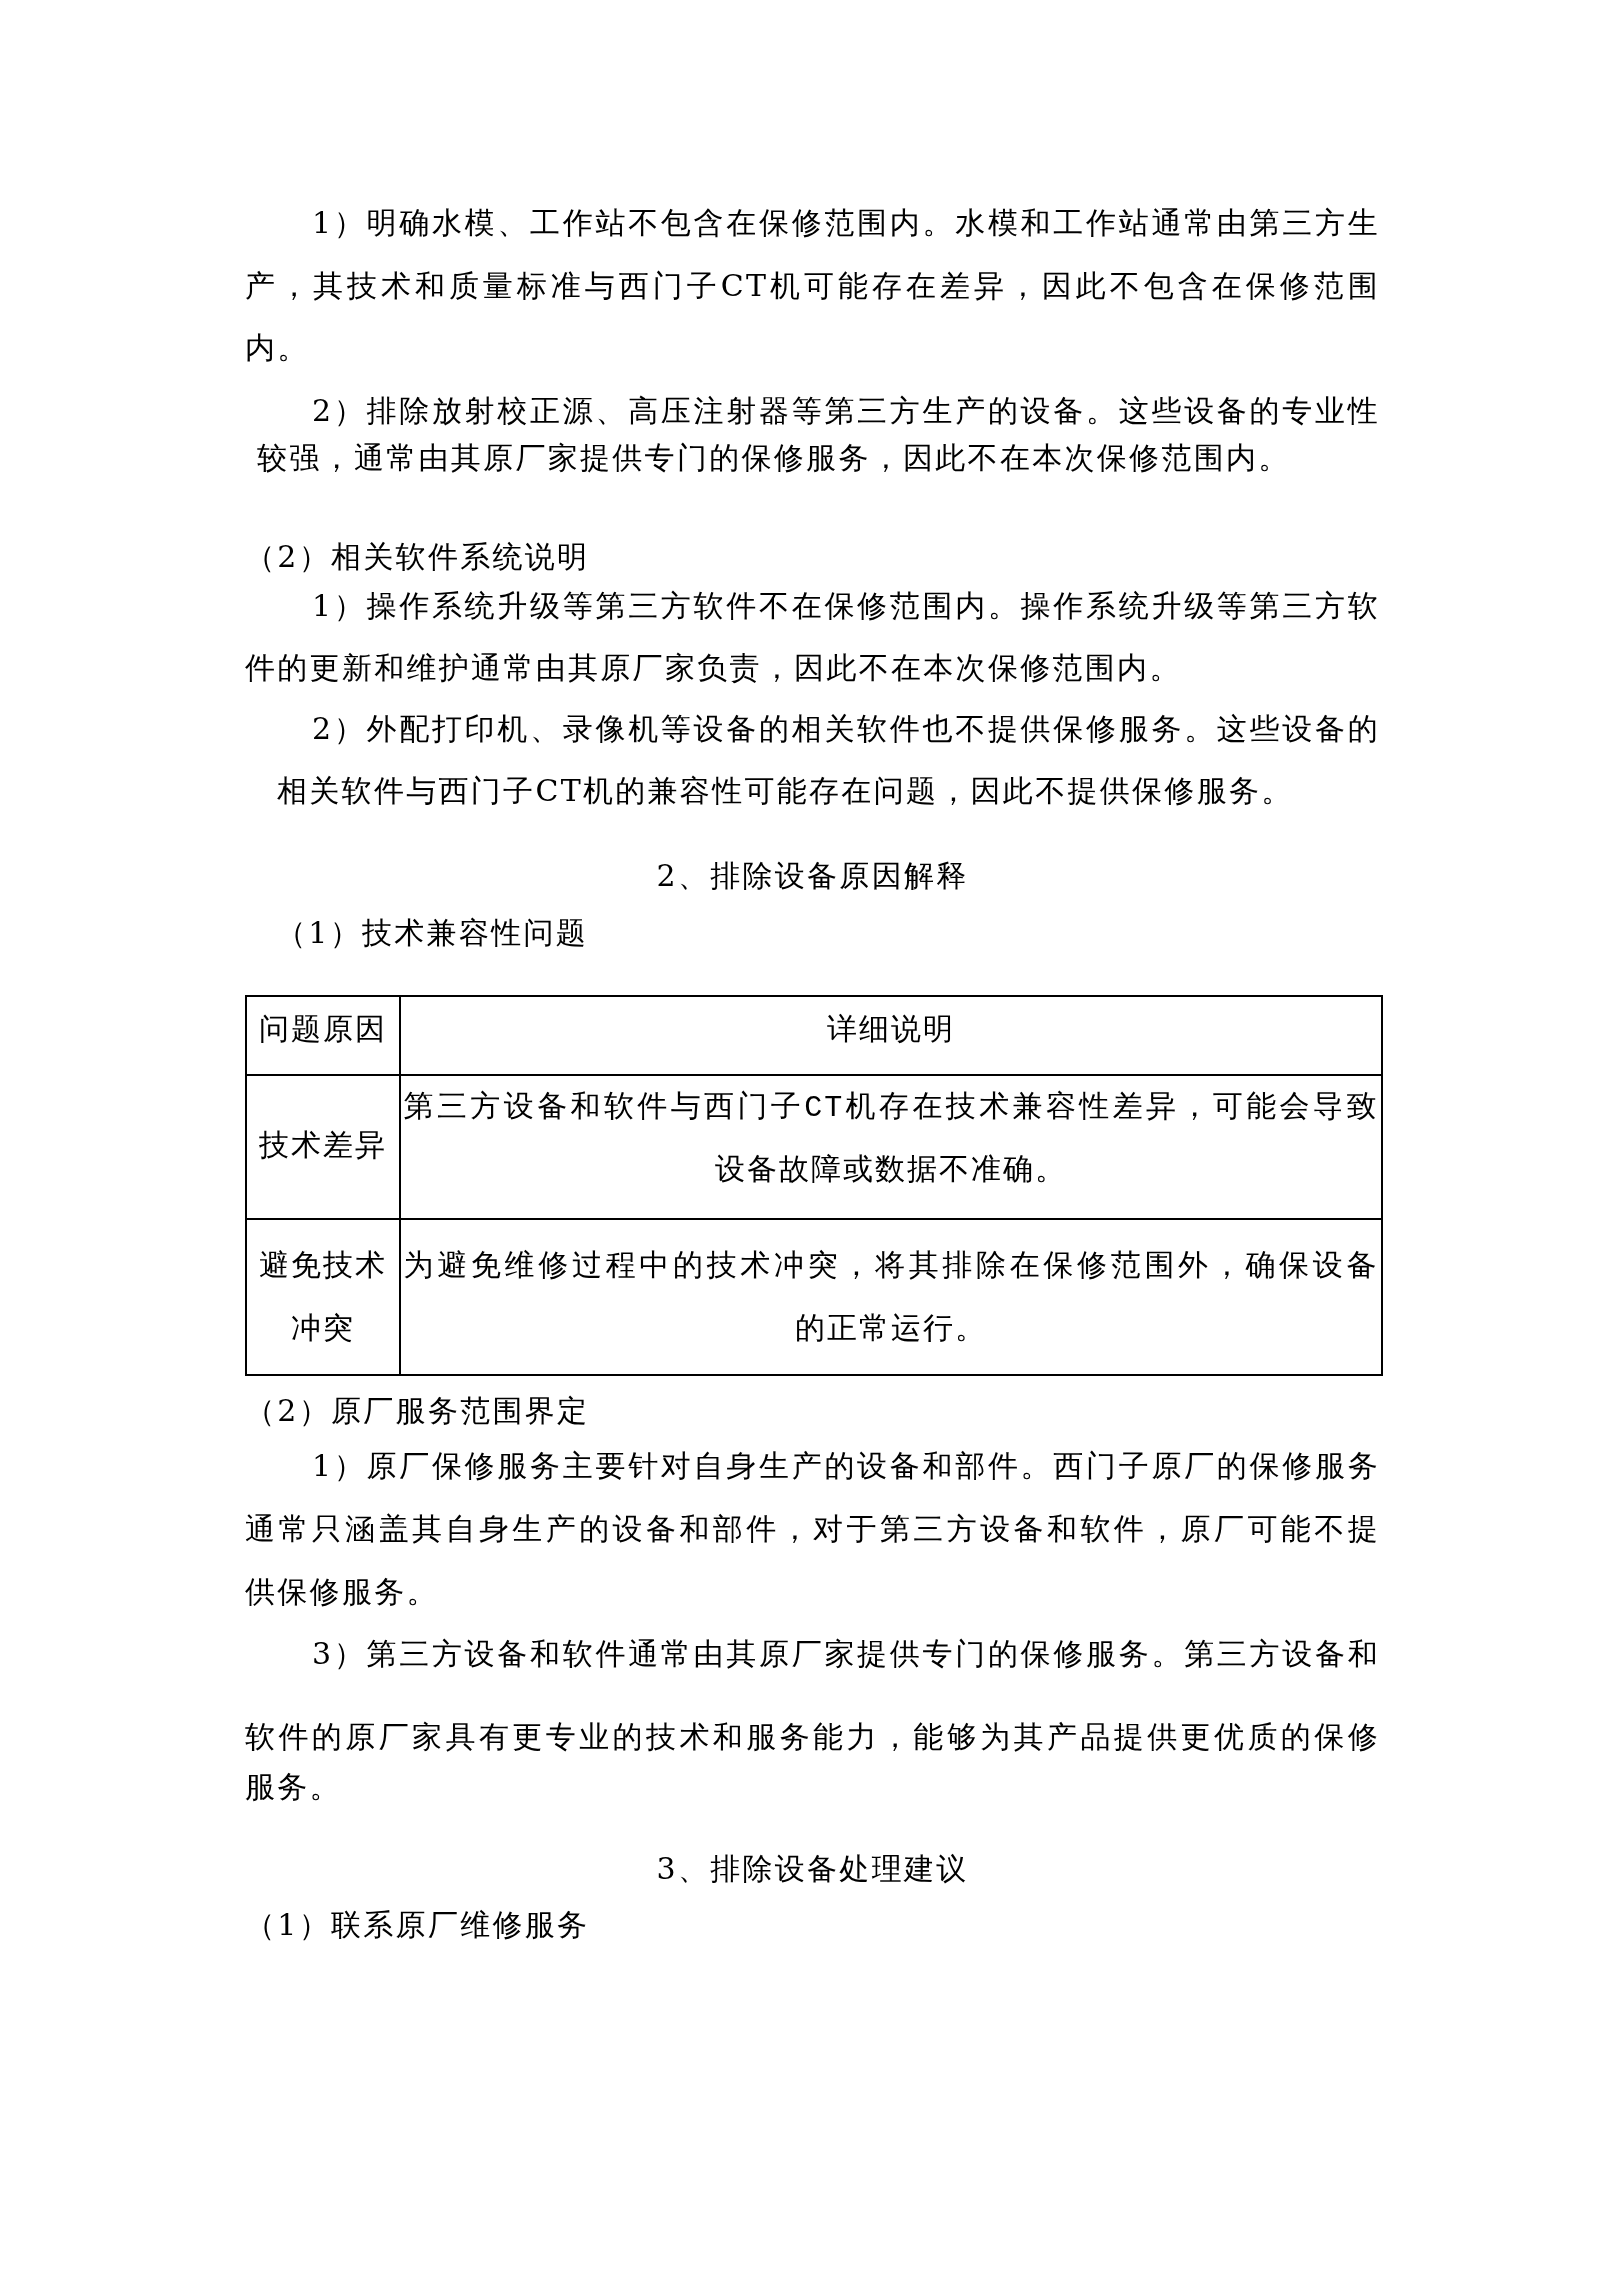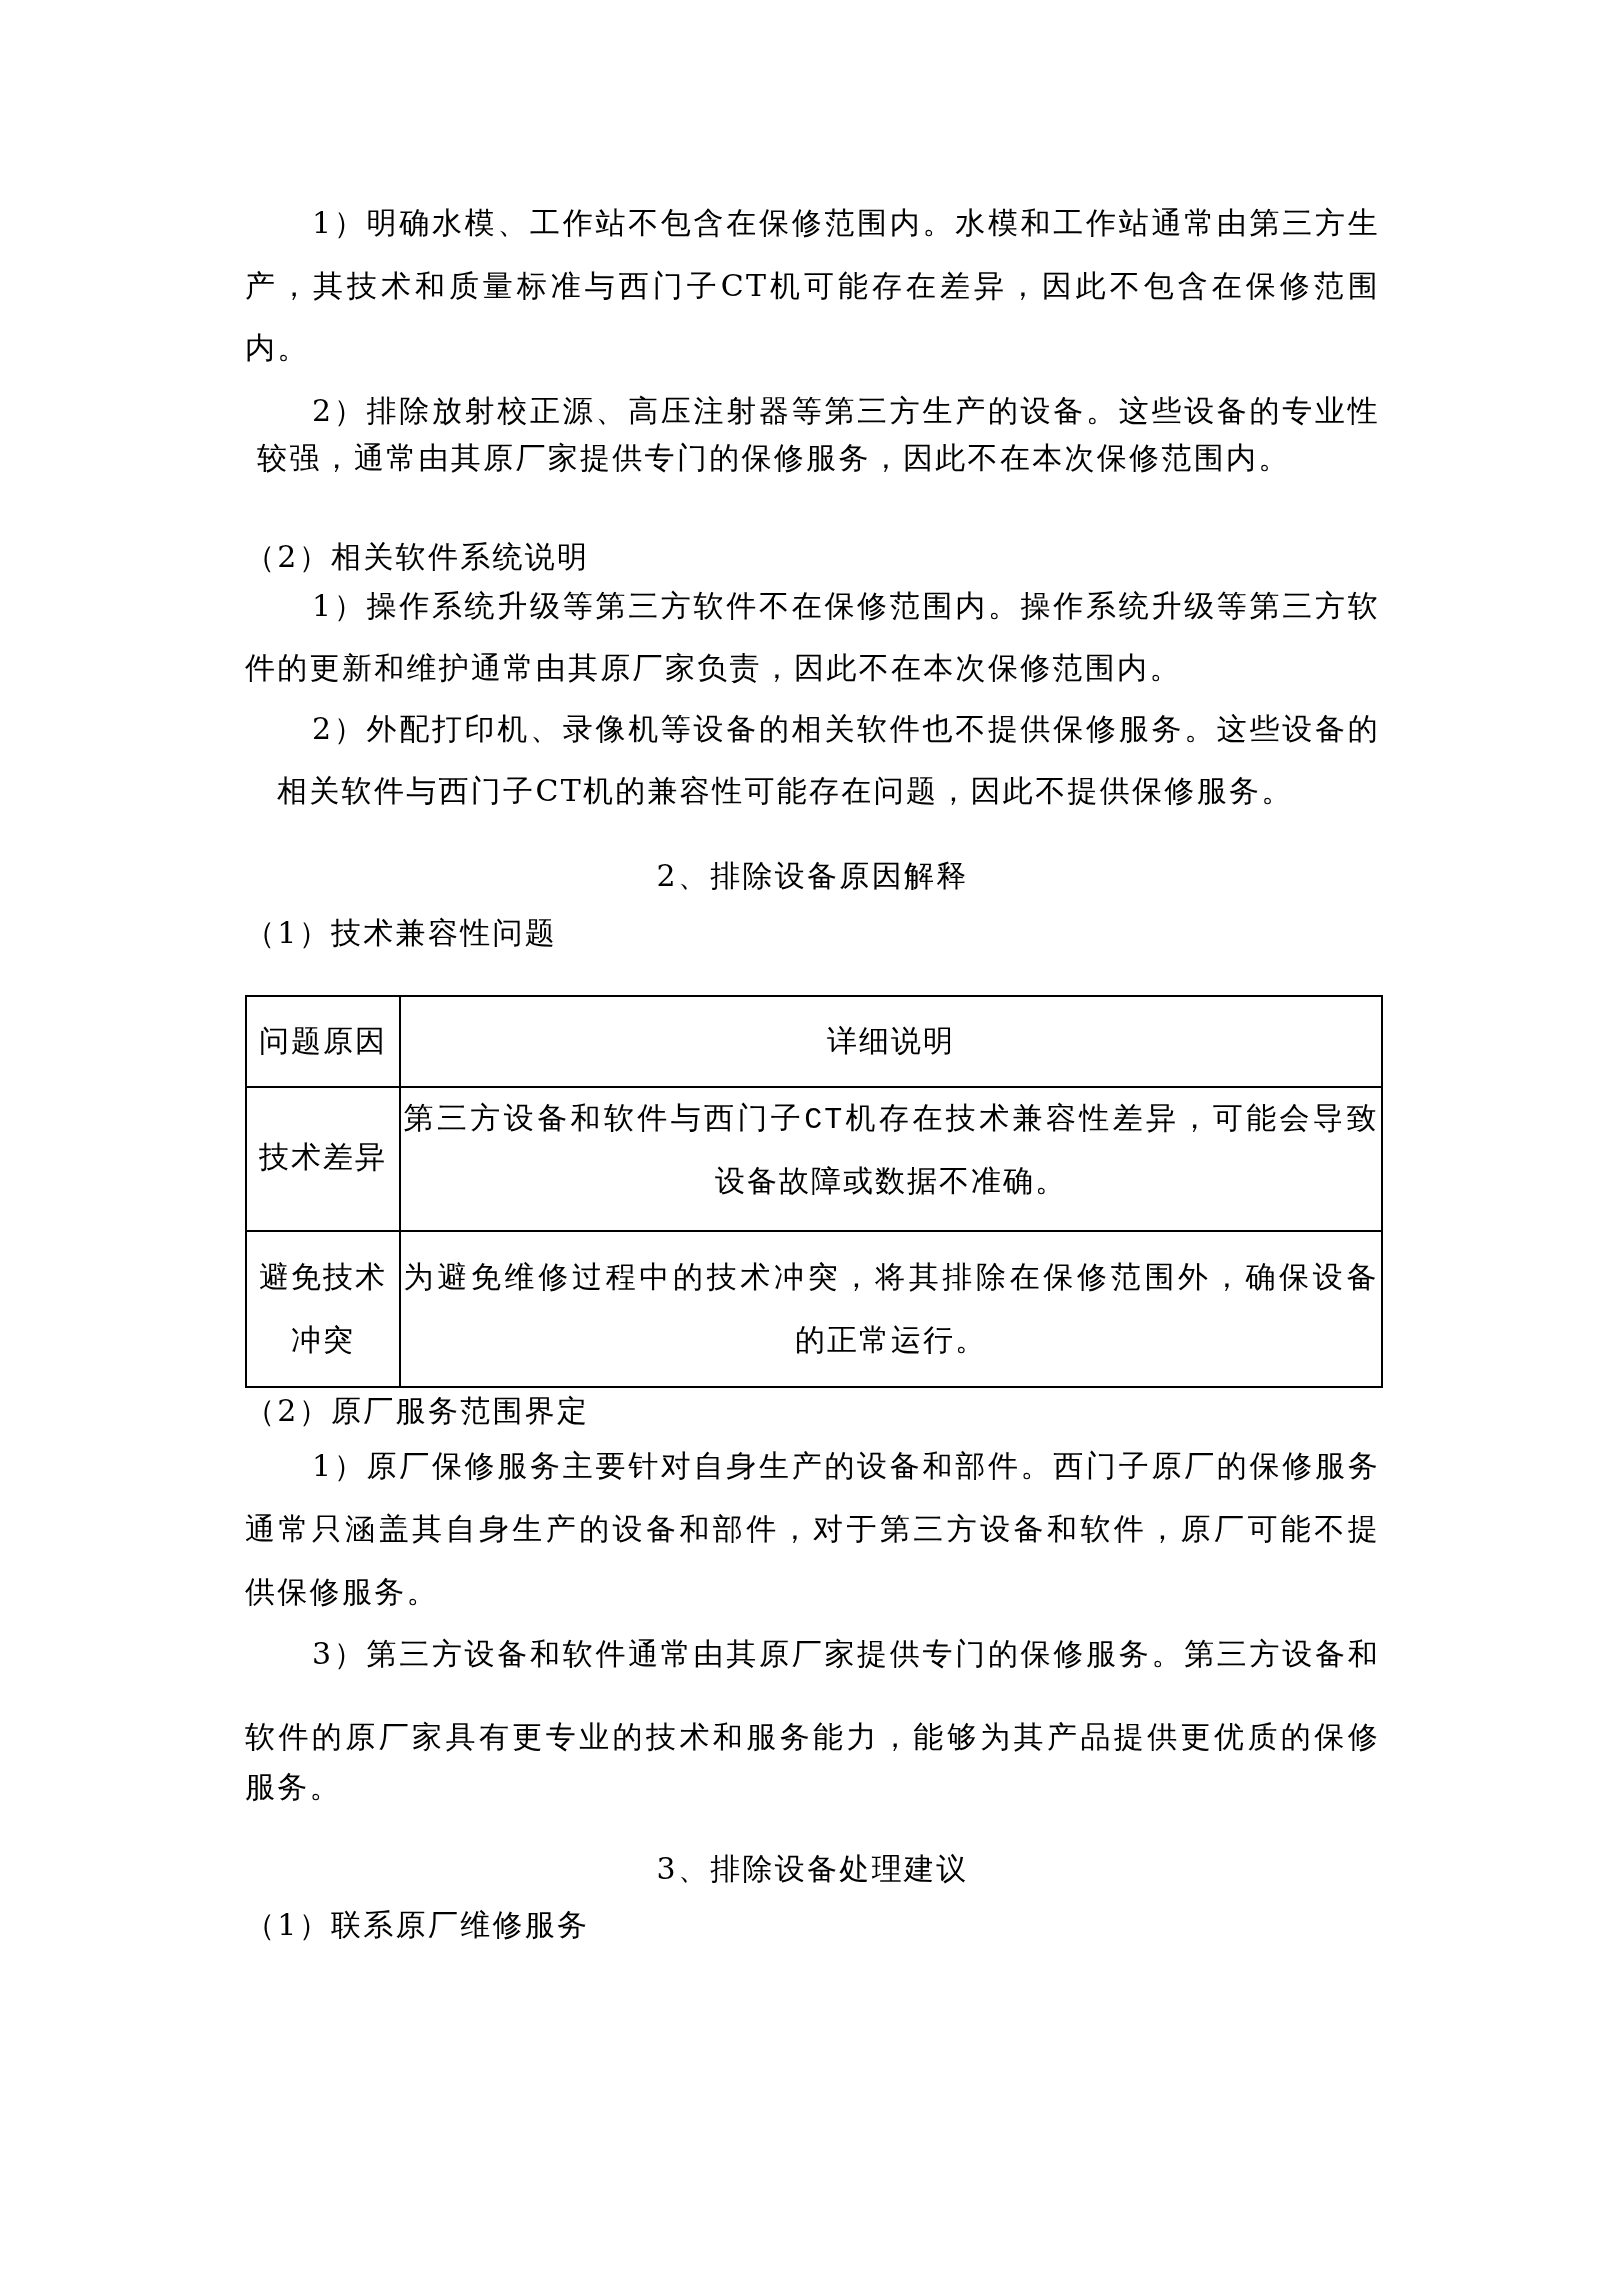--- a/index.html
+++ b/index.html
@@ -52,21 +52,21 @@
     border: 2px solid #000;
     font-size: 30px;
     line-height: 63px;
     vertical-align: top;
     text-align: center;
     padding: 0 2.6px;
     letter-spacing: 2px;
   }
   .doc-table col.c1 { width: 154px; }
   .doc-table col.c2 { width: 982px; }
-  .doc-table tr.r-head td { height: 77px; padding-top: 12px; }
+  .doc-table tr.r-head td { height: 77px; padding-top: 0px; }
   .doc-table tr.r1 td { height: 141px; padding-top: 1.3px; font-family: Liberation Mono, monospace; }
   .doc-table tr.r2 td { height: 141px; padding-top: 13px; }
   .cell-line { display: block; white-space: nowrap; }
   .cell-line.full { text-align: justify; text-align-last: justify; }
 </style>
 </head>
 <body>
 
 <div class="page">
 
@@ -79,21 +79,21 @@
 
   <div class="line h3" style="top:537px;">（2）相关软件系统说明</div>
 
   <div class="line indent justify" style="top:586px;">1）操作系统升级等第三方软件不在保修范围内。操作系统升级等第三方软</div>
   <div class="line" style="top:648px;">件的更新和维护通常由其原厂家负责，因此不在本次保修范围内。</div>
 
   <div class="line indent justify" style="top:709px;">2）外配打印机、录像机等设备的相关软件也不提供保修服务。这些设备的</div>
   <div class="line" style="top:771px;margin-left:32px;">相关软件与西门子CT机的兼容性可能存在问题，因此不提供保修服务。</div>
 
   <div class="line h2" style="top:856px;">2、排除设备原因解释</div>
-  <div class="line h3" style="top:913px;">（1）技术兼容性问题</div>
+  <div class="line h3" style="top:913px;margin-left:31px;">（1）技术兼容性问题</div>
 
   <div class="line h3" style="top:1391px;">（2）原厂服务范围界定</div>
 
   <div class="line indent justify" style="top:1446px;">1）原厂保修服务主要针对自身生产的设备和部件。西门子原厂的保修服务</div>
   <div class="line justify" style="top:1509px;">通常只涵盖其自身生产的设备和部件，对于第三方设备和软件，原厂可能不提</div>
   <div class="line" style="top:1572px;">供保修服务。</div>
 
   <div class="line indent justify" style="top:1634px;">3）第三方设备和软件通常由其原厂家提供专门的保修服务。第三方设备和</div>
   <div class="line justify" style="top:1717px;">软件的原厂家具有更专业的技术和服务能力，能够为其产品提供更优质的保修</div>
   <div class="line" style="top:1767px;">服务。</div>

